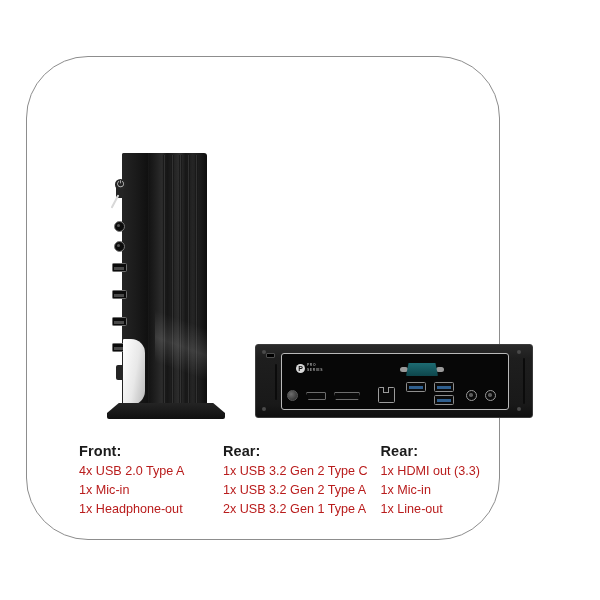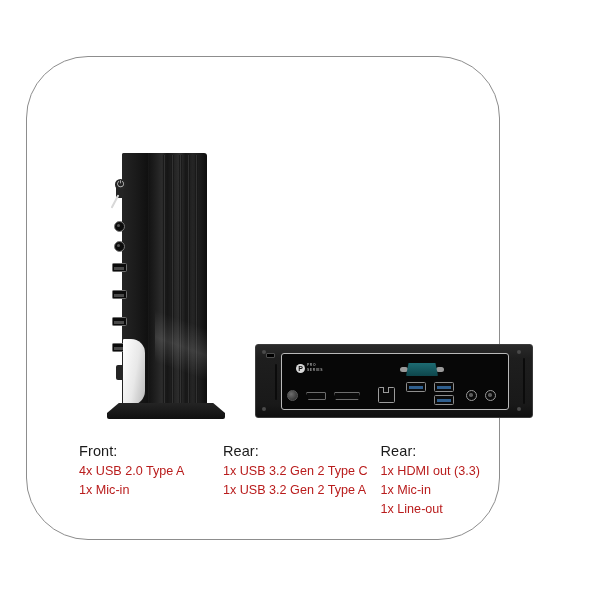--- a/index.html
+++ b/index.html
@@ -371,21 +371,21 @@
     width: 430px;
     display: flex;
   }
   .col { }
   .col:nth-child(1) { width: 168px; }
   .col:nth-child(2) { width: 184px; }
   .col:nth-child(3) { width: 150px; }
   .col h3 {
     margin: 0 0 3px 0;
     font-size: 14.5px;
-    font-weight: normal;
+    font-weight: bold;
     color: #1b1b1b;
     letter-spacing: .1px;
   }
   .col ul {
     margin: 0;
     padding: 0;
     list-style: none;
   }
   .col li {
     font-size: 12.6px;
@@ -474,28 +474,30 @@
     </div>
   </div>
 
   <div id="specs">
 
     <div class="col">
       <h3>Front:</h3>
       <ul>
         <li>4x USB 2.0 Type A</li>
         <li>1x Mic-in</li>
+        <li>1x Headphone-out</li>
       </ul>
     </div>
 
     <div class="col">
       <h3>Rear:</h3>
       <ul>
         <li>1x USB 3.2 Gen 2 Type C</li>
         <li>1x USB 3.2 Gen 2 Type A</li>
+        <li>2x USB 3.2 Gen 1 Type A</li>
       </ul>
     </div>
 
     <div class="col">
       <h3>Rear:</h3>
       <ul>
         <li>1x HDMI out (3.3)</li>
         <li>1x Mic-in</li>
         <li>1x Line-out</li>
       </ul>

